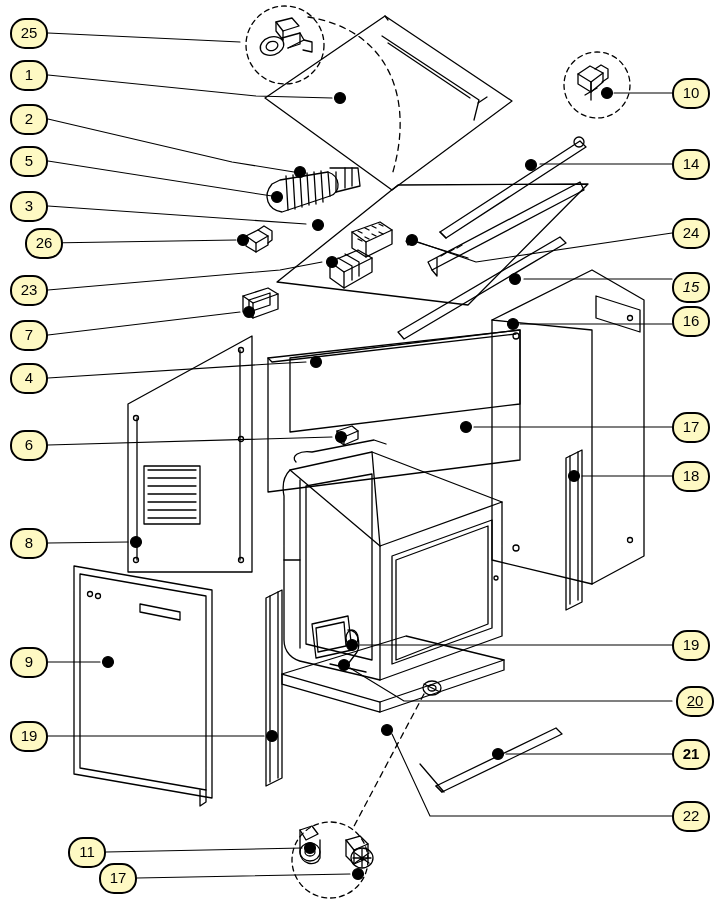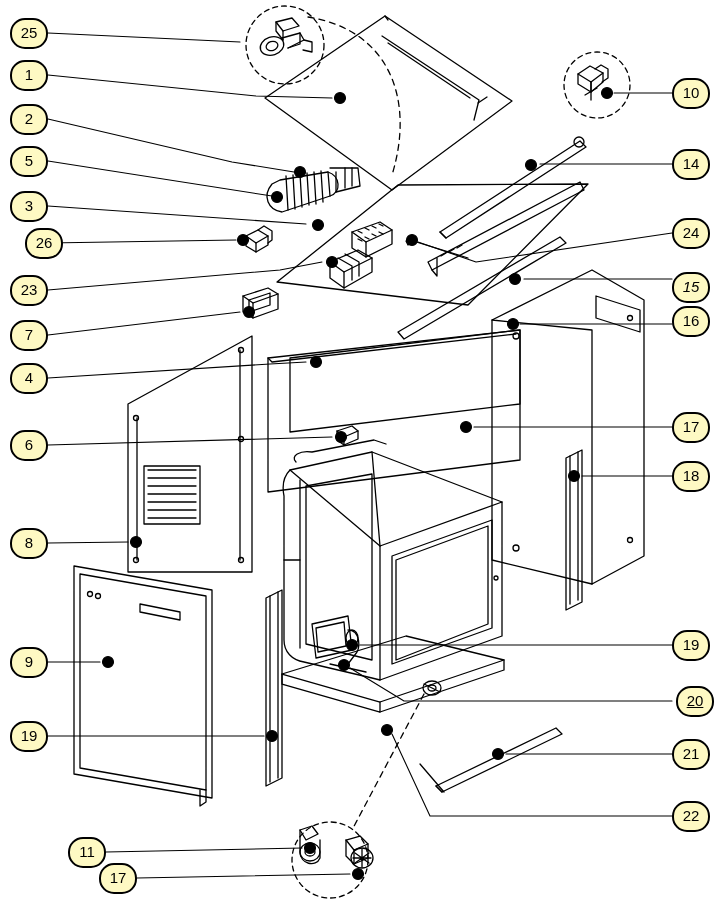--- a/index.html
+++ b/index.html
@@ -433,20 +433,20 @@
     </div>
   <div class="callout" style="left:672px; top:461px;text-align:center;">
       <span>18</span>
     </div>
   <div class="callout" style="left:672px; top:630px;">
       <span>19</span>
     </div>
   <div class="callout" style="left:676px; top:686px;text-decoration:underline;">
       <span>20</span>
     </div>
-  <div class="callout" style="left:672px; top:739px;">
+  <div class="callout" style="left:672px; top:739px;font-weight:bold;">
       <span>21</span>
     </div>
   <div class="callout" style="left:672px; top:801px;">
       <span>22</span>
     </div>
 
 </div>
 
 </body></html>

